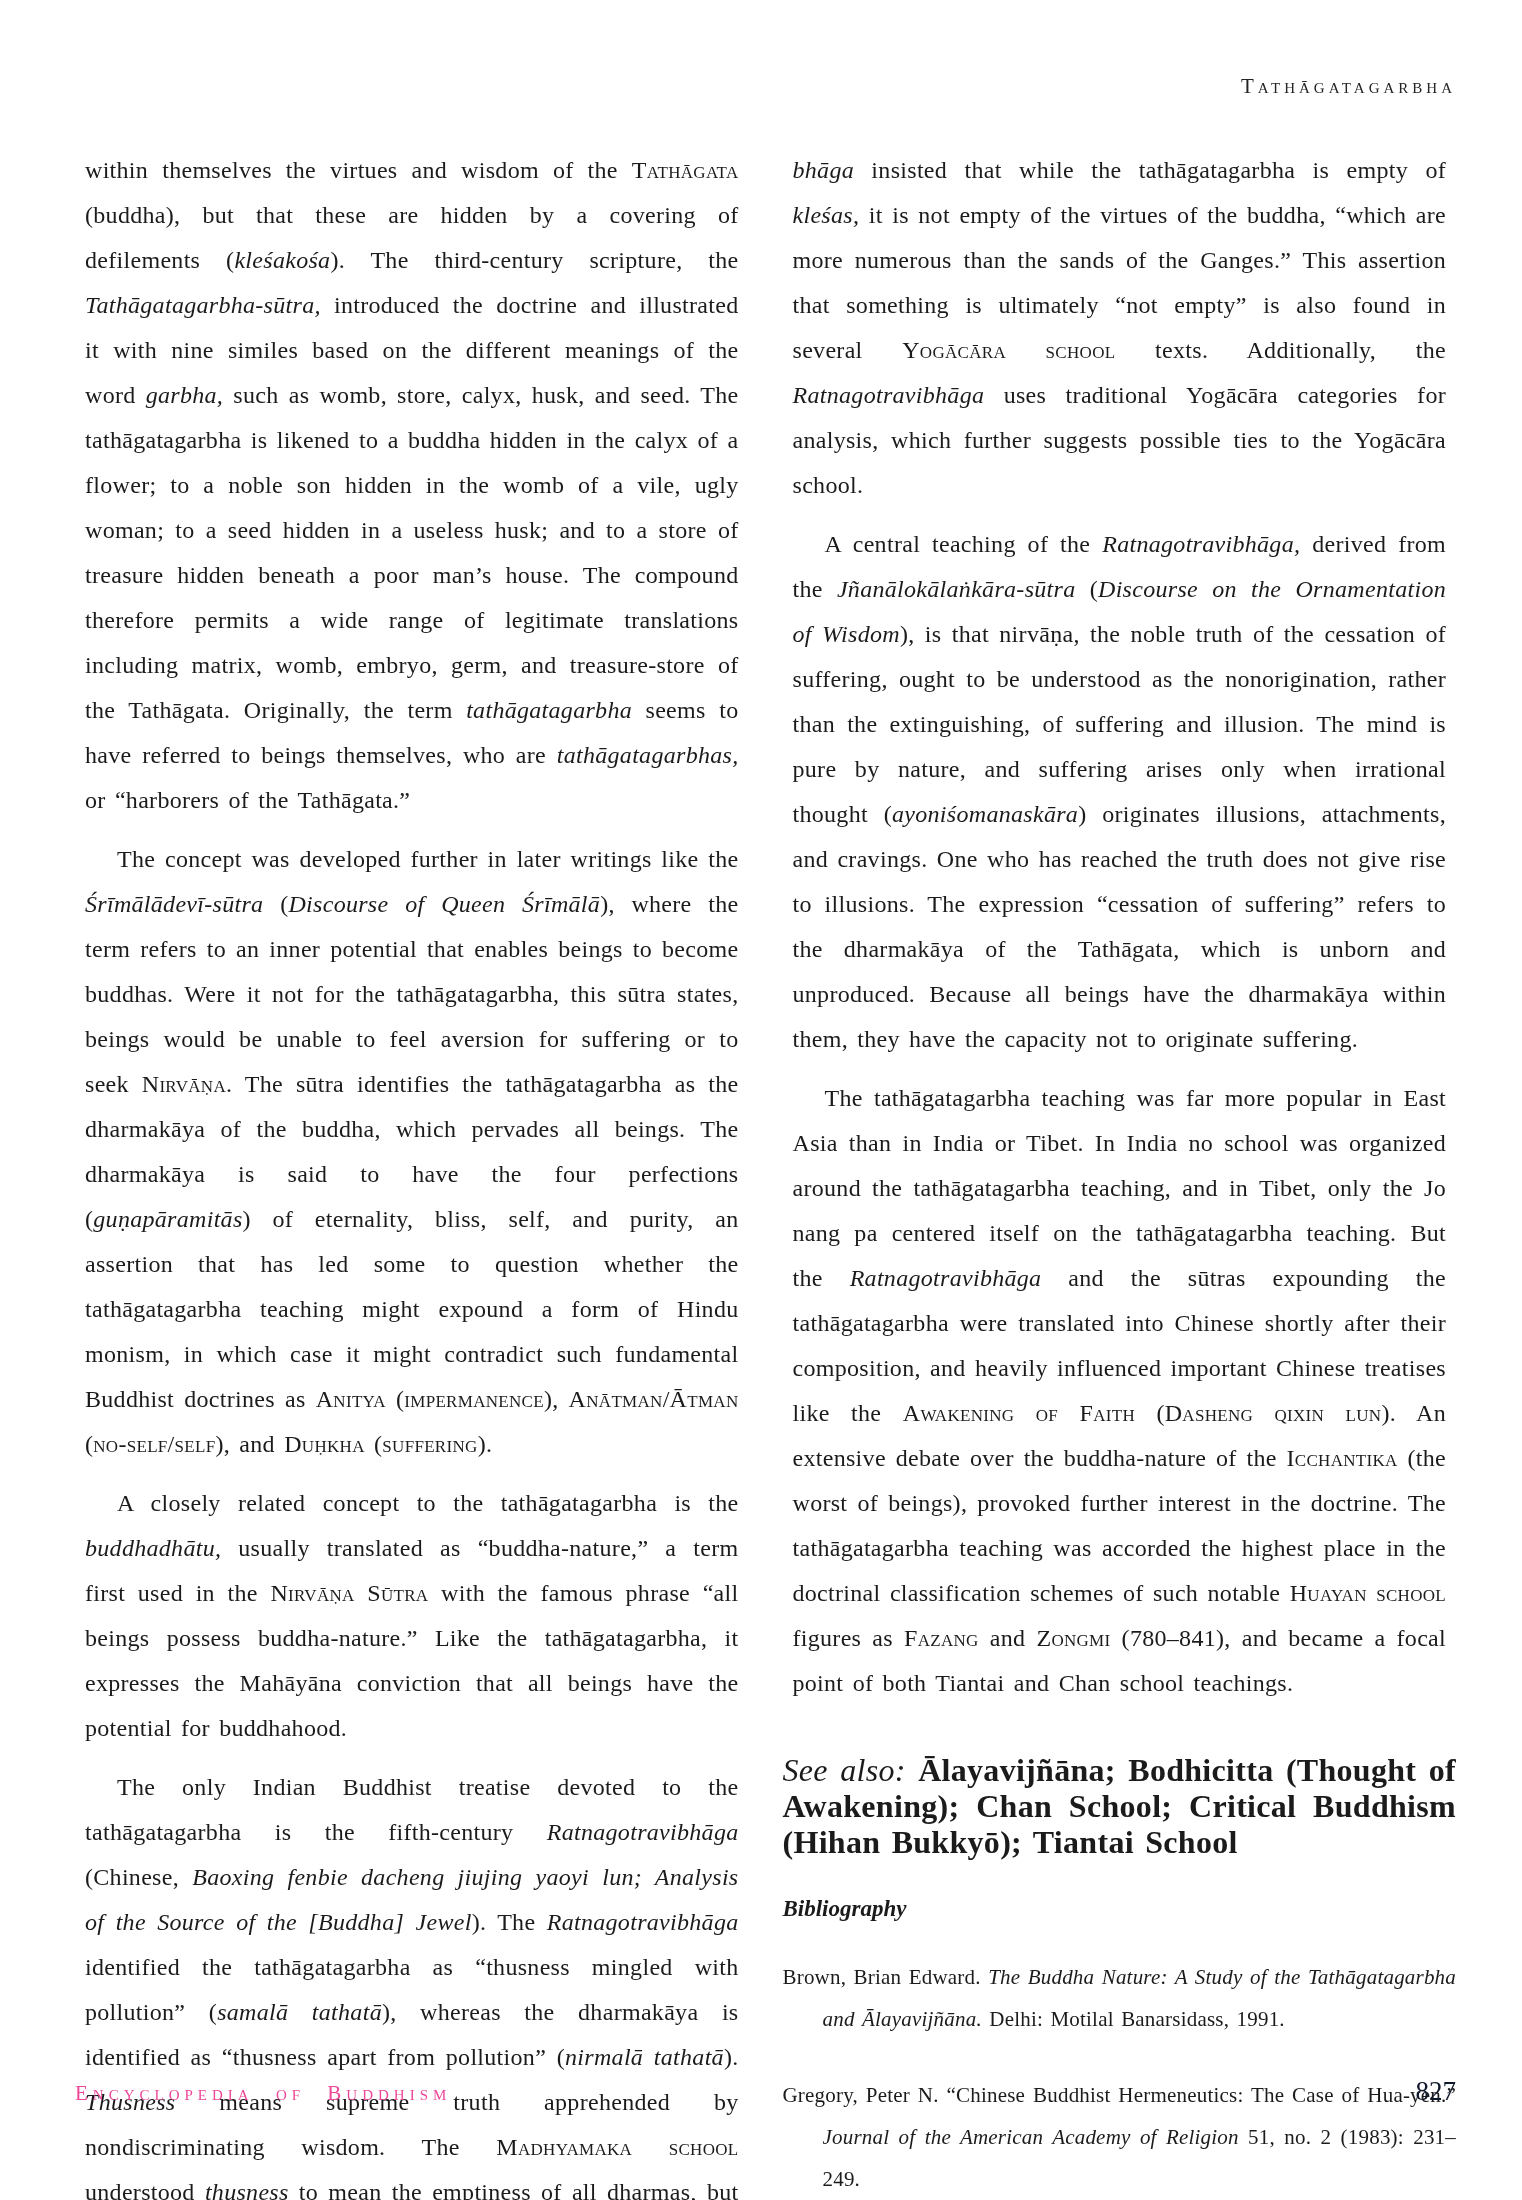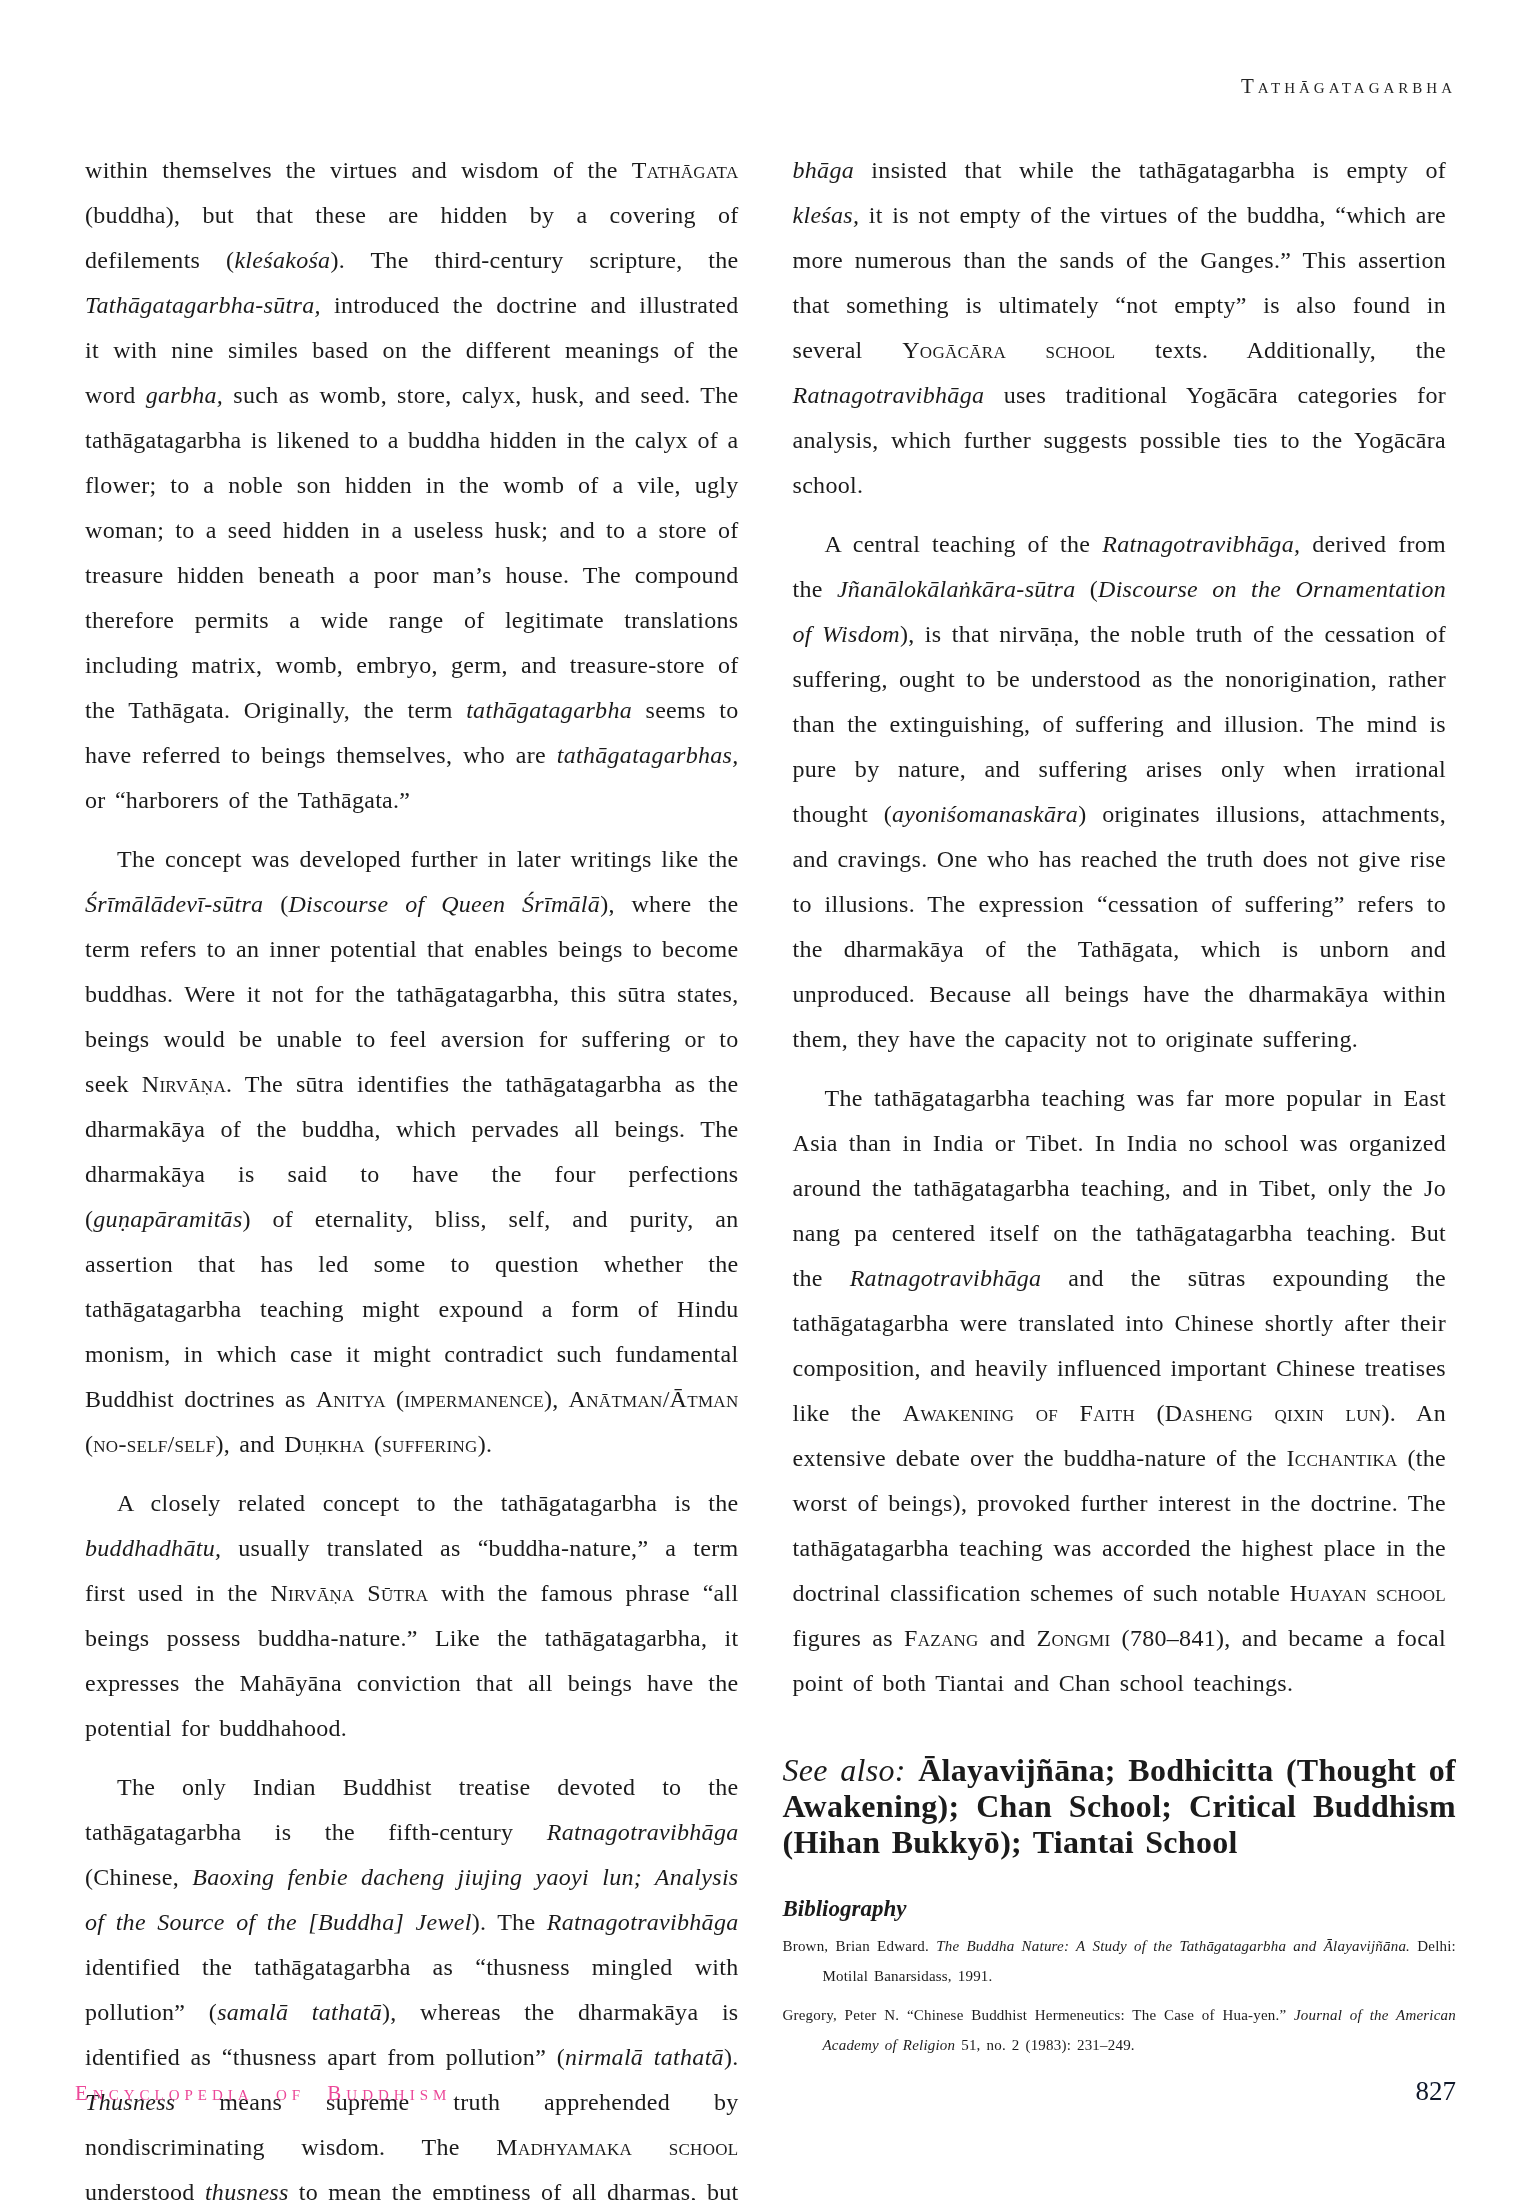--- a/index.html
+++ b/index.html
@@ -35,21 +35,21 @@
 
   .see-also {
     margin:46px 0 0 0; font-size:32px; line-height:36px; text-align:justify;
     letter-spacing:0.3px; word-spacing:3px;
   }
 
   .bib-heading {
     margin:36px 0 0 0; font-size:23px; font-weight:bold; font-style:italic;
   }
   .bib-entry {
-    margin:9px 0 0 0; font-size:15px; line-height:30px; text-align:justify;
+    margin:34px 0 0 0; font-size:21px; line-height:42px; text-align:justify;
     padding-left:40px; text-indent:-40px; letter-spacing:0.2px; word-spacing:2px;
   }
 
   .footer {
     position:absolute; left:75px; right:66px; top:2076px;
     display:flex; justify-content:space-between; align-items:baseline;
   }
   .footer-title {
     font-size:21px; font-variant:small-caps; letter-spacing:5px; word-spacing:12px;
     color:#ec4899;

